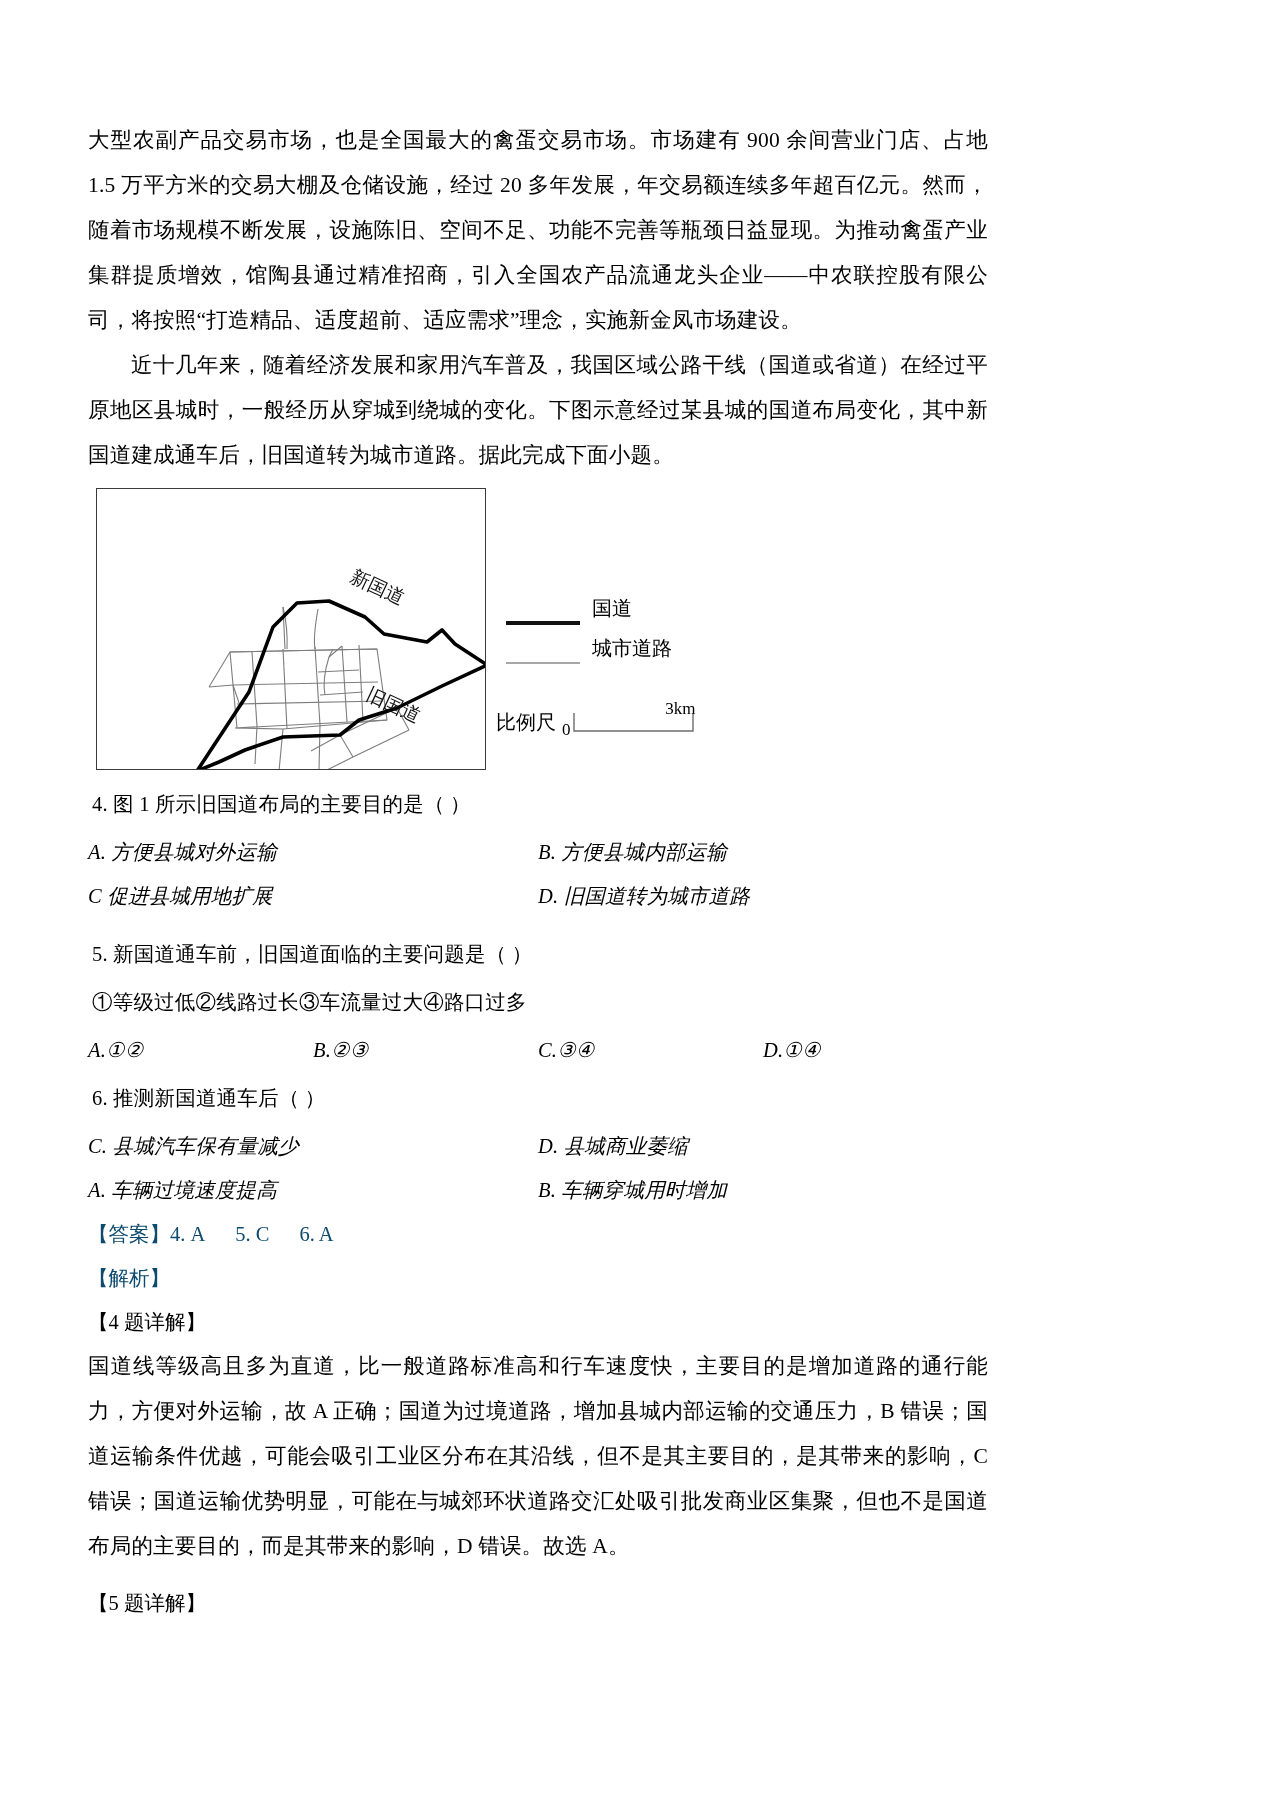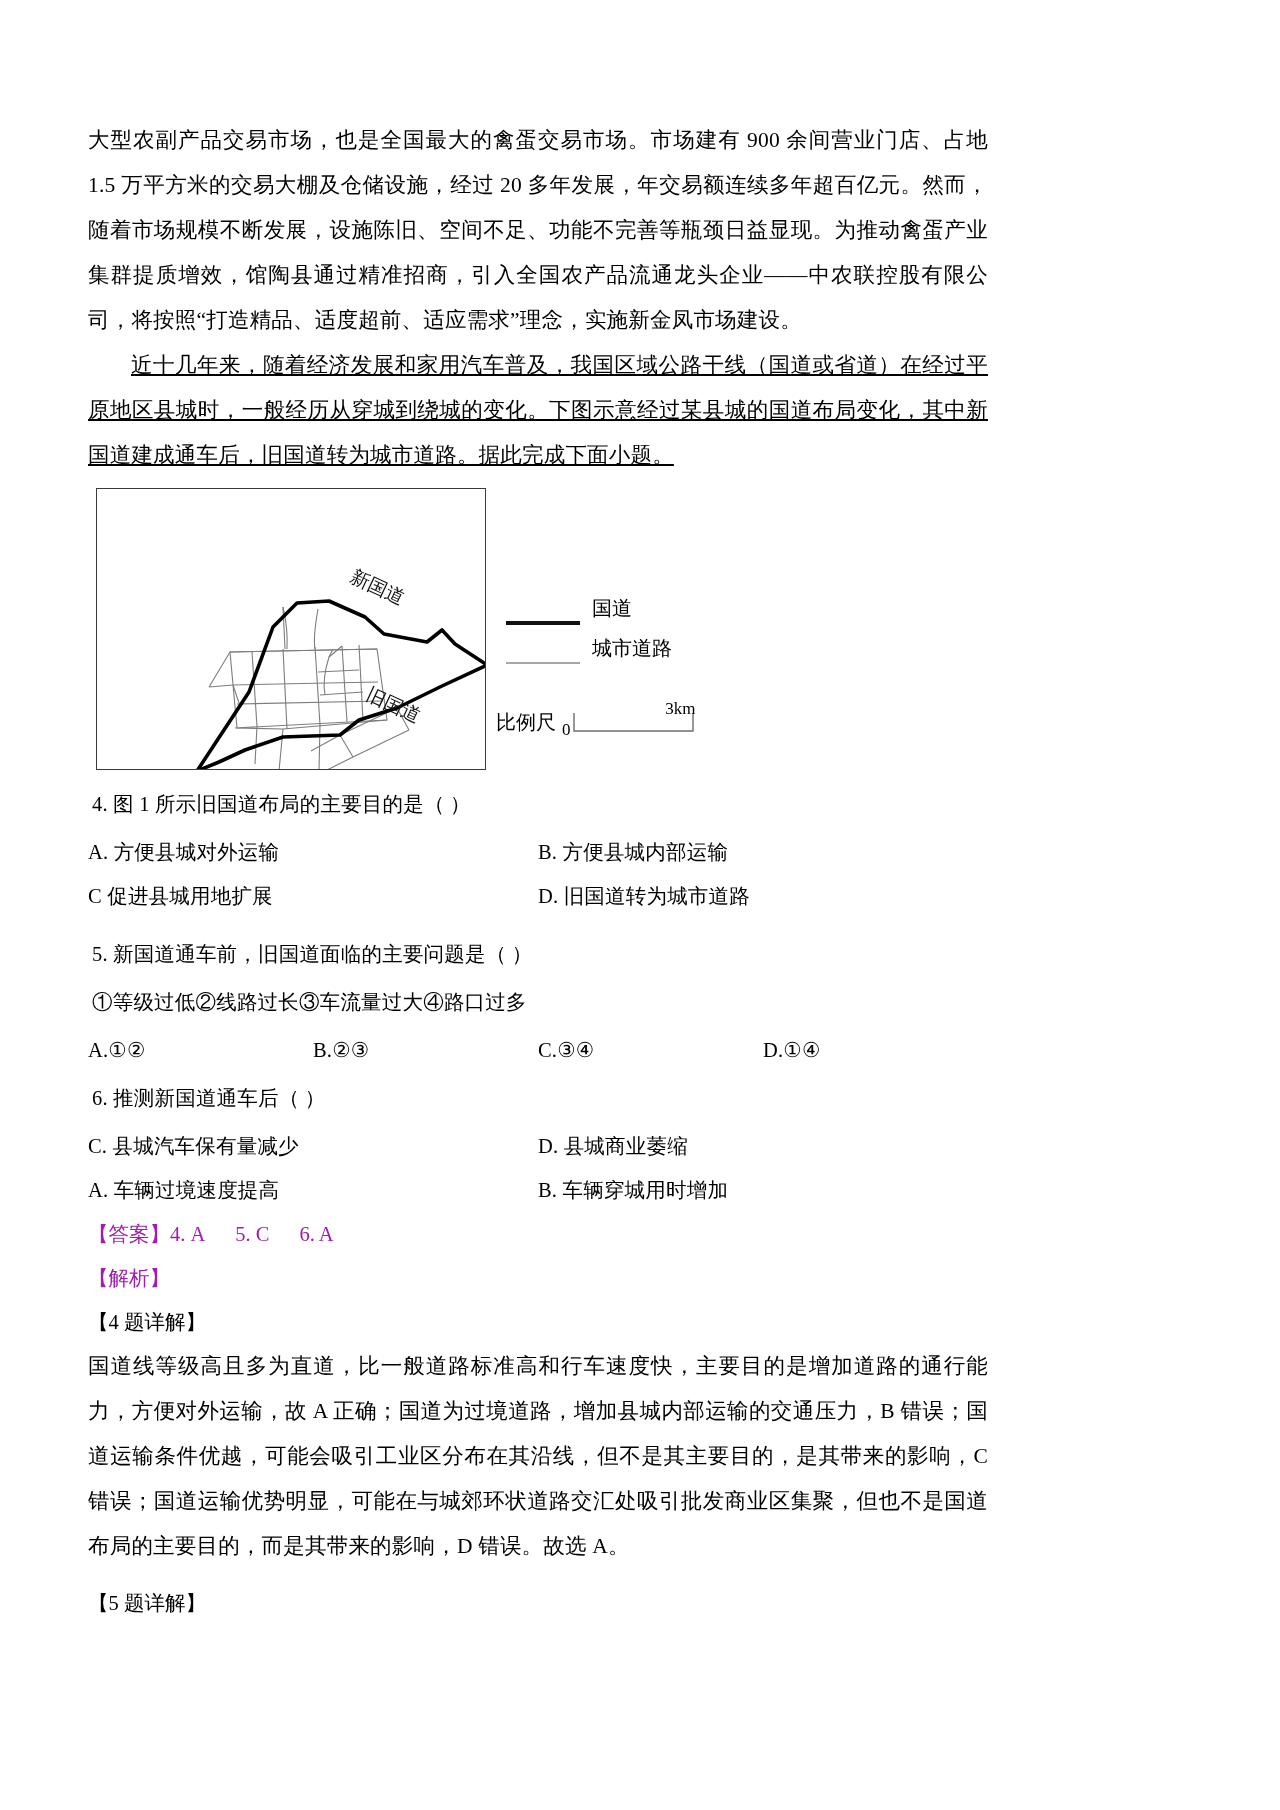--- a/index.html
+++ b/index.html
@@ -22,36 +22,37 @@
     padding: 118px 240px 40px 88px;
   }
   .para {
     font-size: 21.5px;
     line-height: 45px;
     text-align: justify;
     text-justify: inter-ideograph;
     margin: 0 0 0 0;
     letter-spacing: 0.2px;
   }
-  .para.indent { text-indent: 2em; text-decoration: underline; }
+  .para.indent { text-indent: 2em; }
   .qline {
     font-size: 20.5px;
     line-height: 44px;
     margin: 4px;
     letter-spacing: 0.2px;
   }
   .opt-row {
     display: flex;
     font-size: 20.5px;
     line-height: 44px;
     letter-spacing: 0.2px;
+    font-style: italic;
   }
   .opt-row.two > .opt { width: 50%; }
   .opt-row.four > .opt { width: 25%; }
-  .blue { color: #a21caf; }
+  .blue { color: #0c4a6e; }
   .ans-line { font-size: 20.5px; line-height: 44px; margin: 0; }
   .ans-line .gap { display: inline-block; width: 30px; }
   .sec-title { font-size: 20.5px; line-height: 44px; margin: 0; }
 
   
   .figure {
     position: relative;
     width: 620px;
     height: 290px;
     margin: 10px 0 4px 8px;

